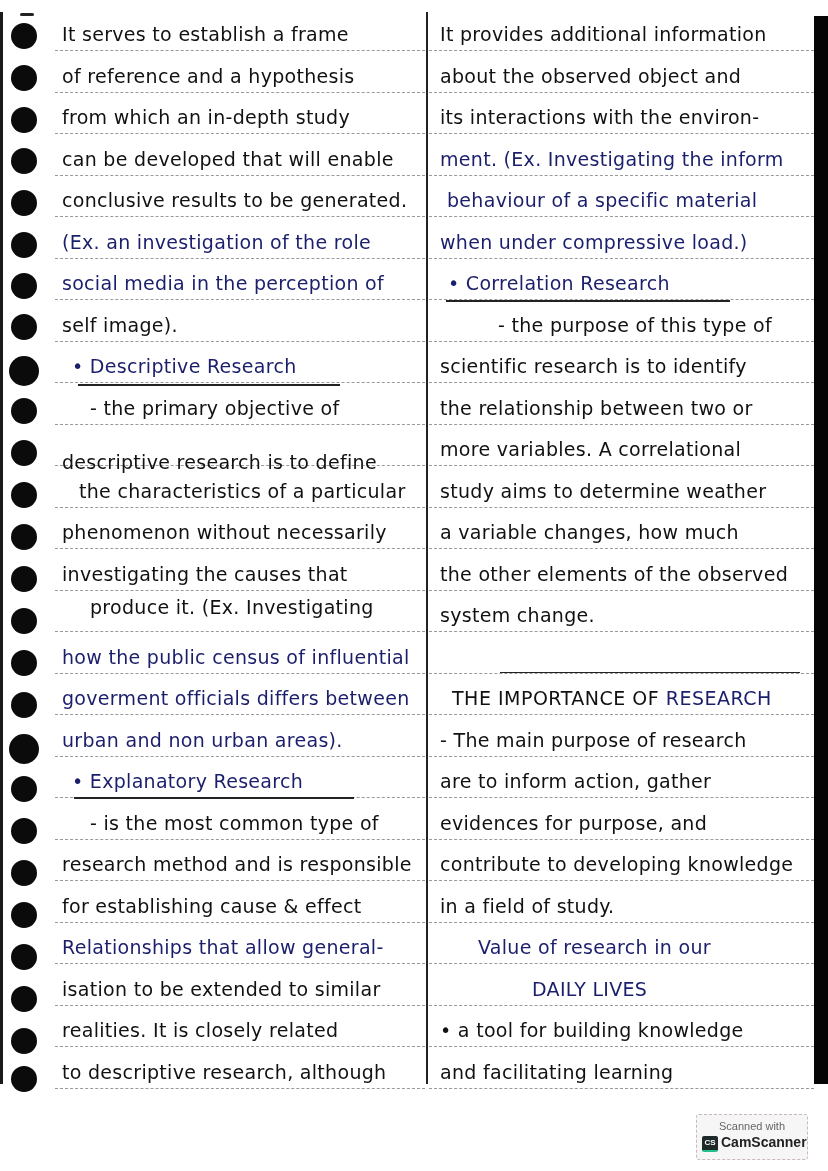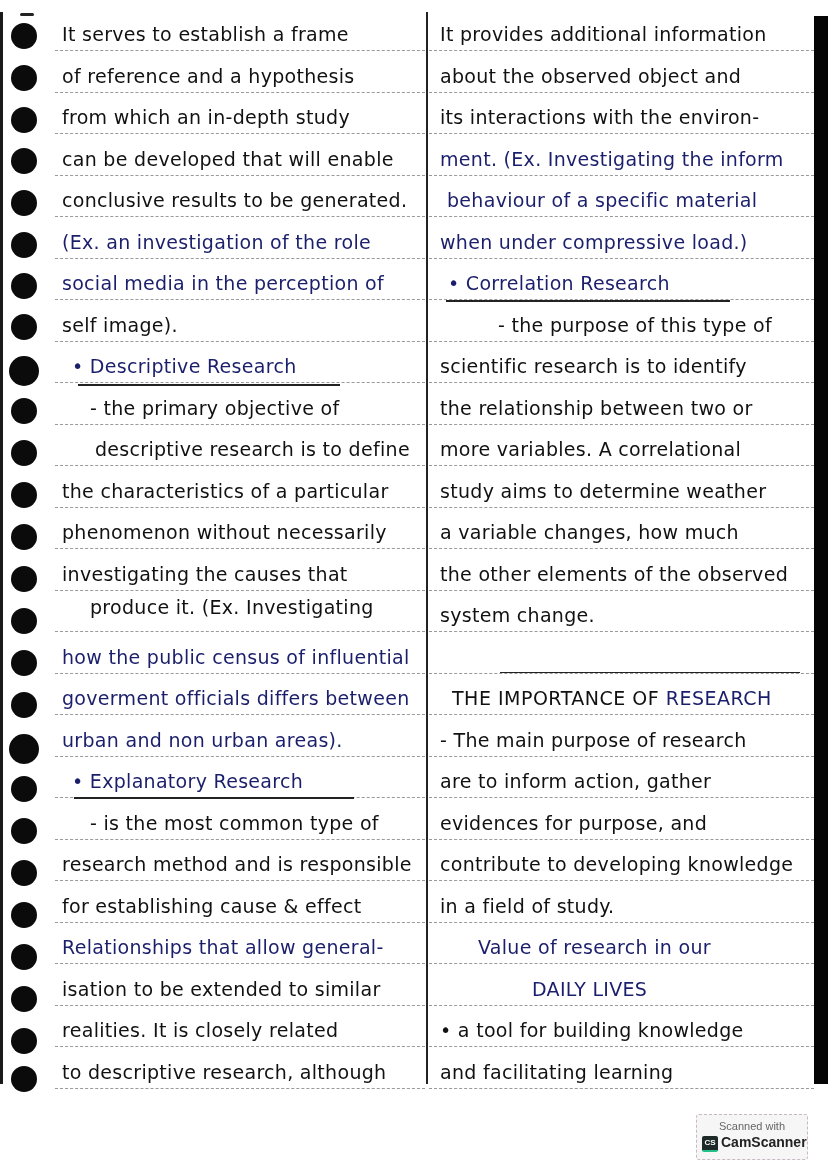--- a/index.html
+++ b/index.html
@@ -151,22 +151,22 @@
       <div class="line" style="top: 20px;">It serves to establish a frame</div>
       <div class="line" style="top: 62px;">of reference and a hypothesis</div>
       <div class="line" style="top: 103px;">from which an in-depth study</div>
       <div class="line" style="top: 145px;">can be developed that will enable</div>
       <div class="line" style="top: 186px;">conclusive results to be generated.</div>
       <div class="line blue" style="top: 228px;">(Ex. an investigation of the role</div>
       <div class="line blue" style="top: 269px;">social media in the perception of</div>
       <div class="line" style="top: 311px;">self image).</div>
       <div class="line blue" style="top: 352px; left: 72px;">• Descriptive Research</div>
       <div class="line" style="top: 394px; left: 90px;">- the primary objective of</div>
-      <div class="line" style="top: 435px; margin-left: 33px;">descriptive research is to define</div>
-      <div class="line" style="top: 477px;">the characteristics of a particular</div>
+      <div class="line" style="top: 448px;">descriptive research is to define</div>
+      <div class="line" style="top: 477px; margin-left: 17px;">the characteristics of a particular</div>
       <div class="line" style="top: 518px;">phenomenon without necessarily</div>
       <div class="line" style="top: 560px; text-align: right;">investigating the causes that</div>
       <div class="line" style="top: 593px; margin-left: 28px;">produce it. (Ex. Investigating</div>
       <div class="line blue" style="top: 643px;">how the public census of influential</div>
       <div class="line blue" style="top: 684px;">goverment officials differs between</div>
       <div class="line blue" style="top: 726px;">urban and non urban areas).</div>
       <div class="line blue" style="top: 767px; left: 72px;">• Explanatory Research</div>
       <div class="line" style="top: 809px; left: 90px;">- is the most common type of</div>
       <div class="line" style="top: 850px;">research method and is responsible</div>
       <div class="line" style="top: 892px;">for establishing cause &amp; effect</div>

